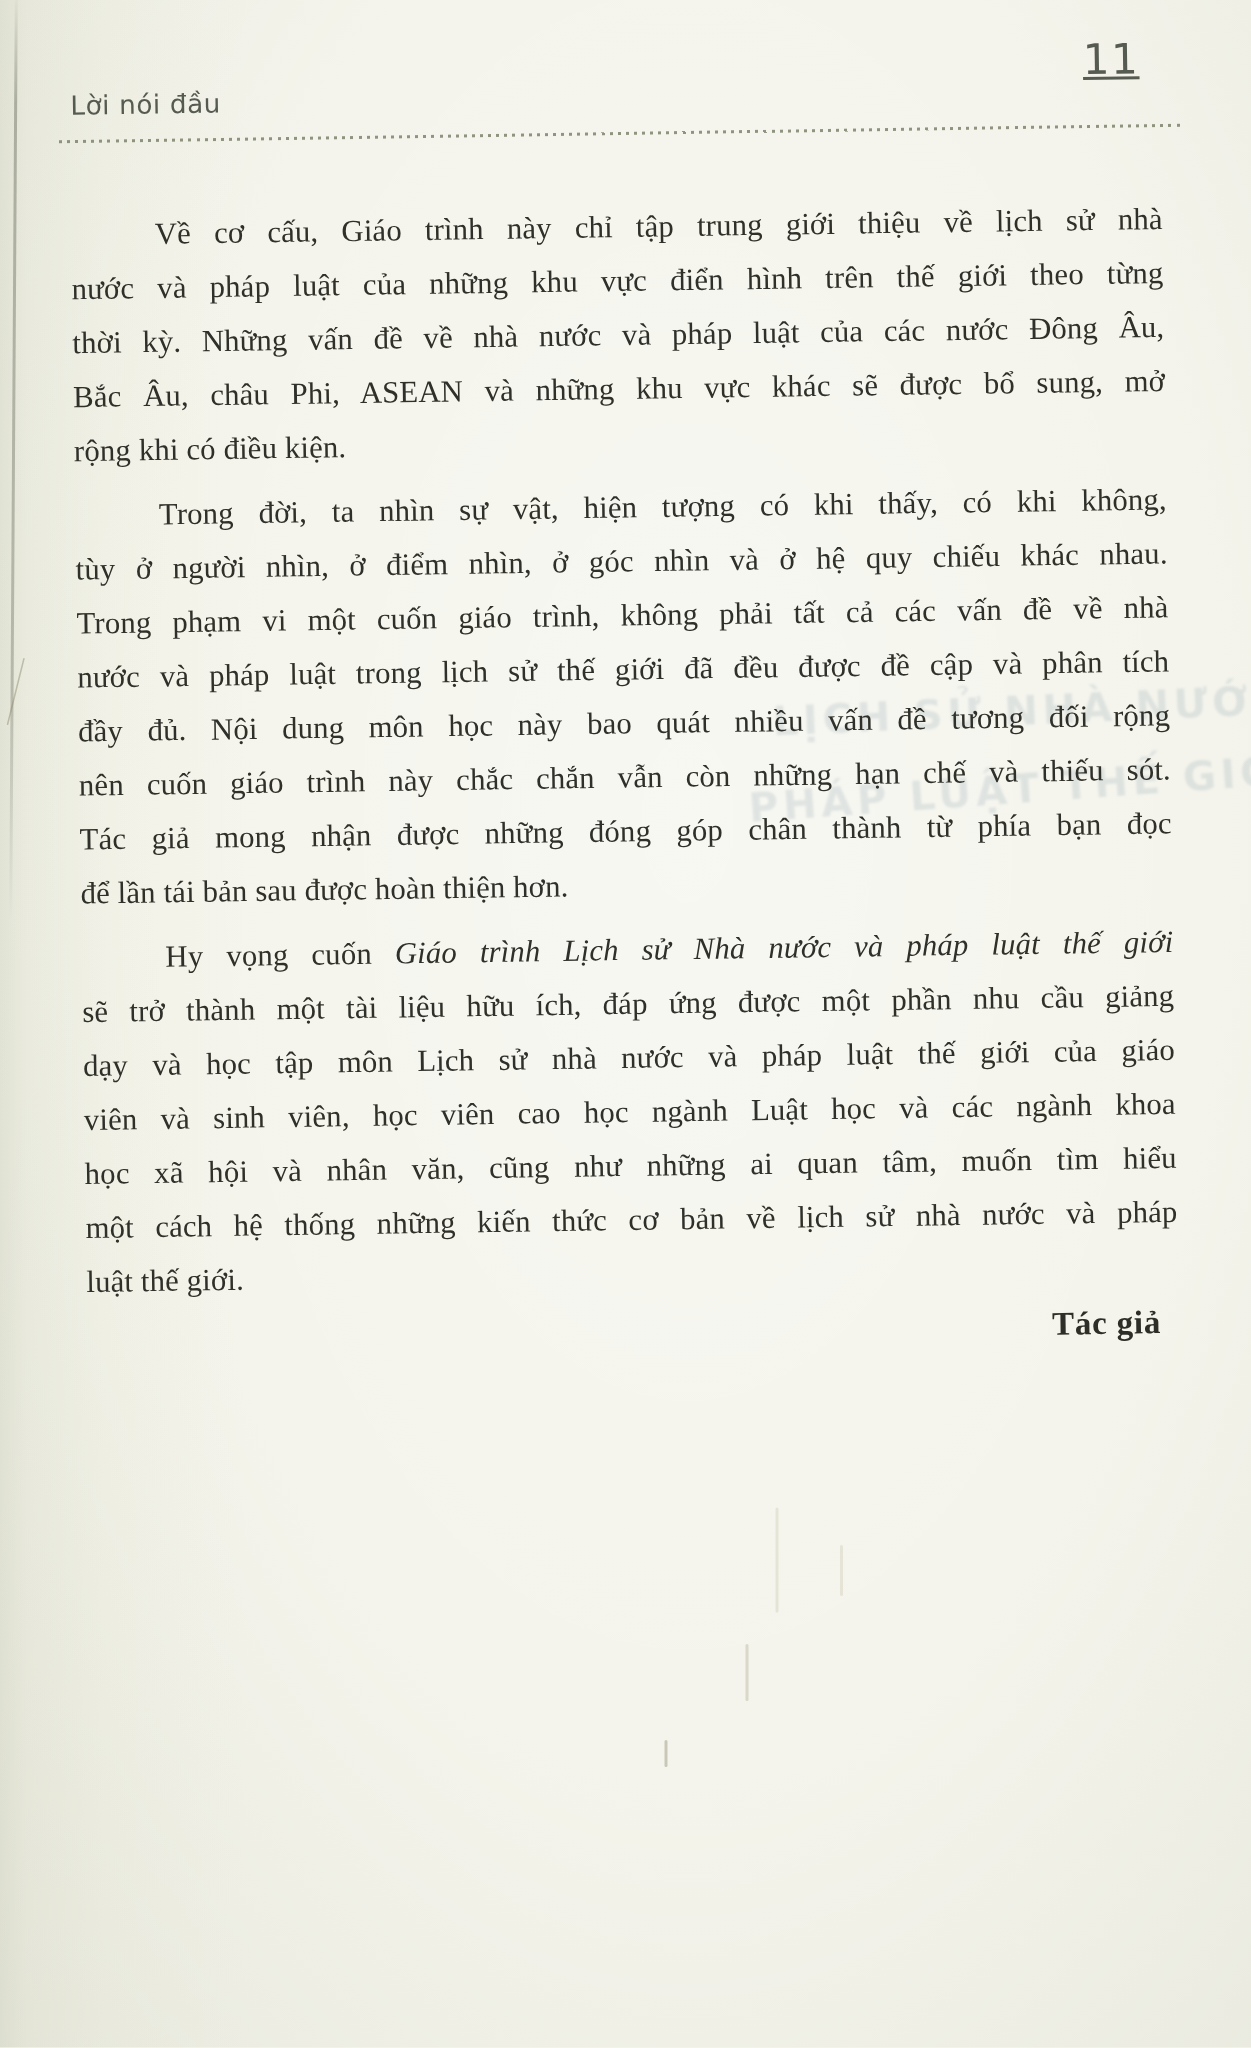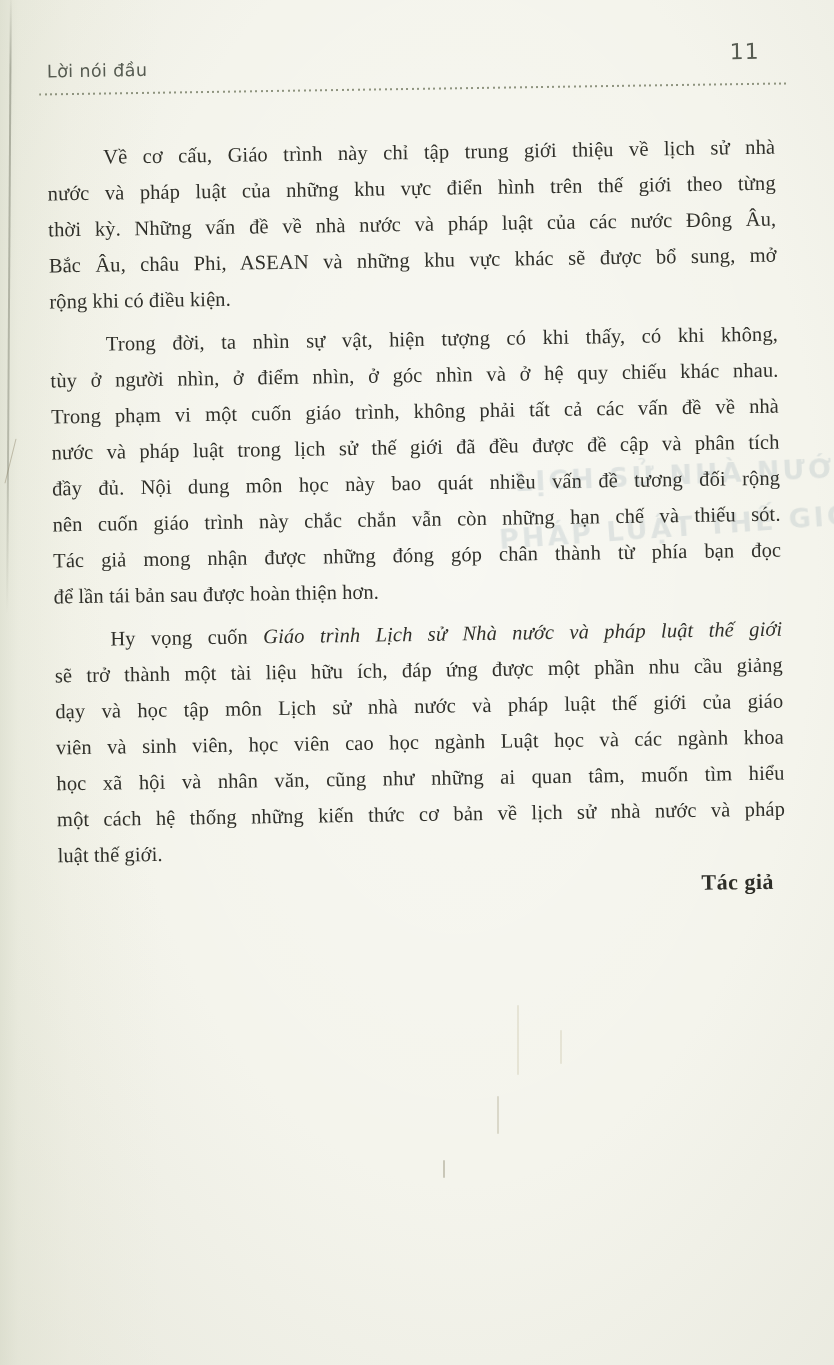--- a/index.html
+++ b/index.html
@@ -33,23 +33,23 @@
 
   
   .skew{position:absolute;inset:0;transform:rotate(-0.85deg);transform-origin:50% 45%;}
 
   .running-head{
     position:absolute;left:55px;top:56px;
     font-family:"DejaVu Sans", sans-serif;
     font-size:17.5px;letter-spacing:.4px;color:var(--header-ink,#565b51);
   }
   .page-number{
-    position:absolute;right:66px;top:44px;
+    position:absolute;right:66px;top:28px;
     font-family:"DejaVu Sans", sans-serif;
-    font-size:22px;color:var(--header-ink,#4a5046);letter-spacing:1px;
+    font-size:28px;color:var(--header-ink,#4a5046);letter-spacing:1px;text-decoration:underline;
   }
   .dotted-rule{
     position:absolute;left:47px;right:38px;top:88px;height:2px;
     background:repeating-linear-gradient(90deg, rgba(125,131,108,0.85) 0 2px, rgba(0,0,0,0) 2px 5.4px);
   }
 
   .body-text{
     position:absolute;left:54px;top:134px;width:728px;
     font-size:20.5px;line-height:36px;color:var(--ink,#30302a);
     letter-spacing:.1px;

